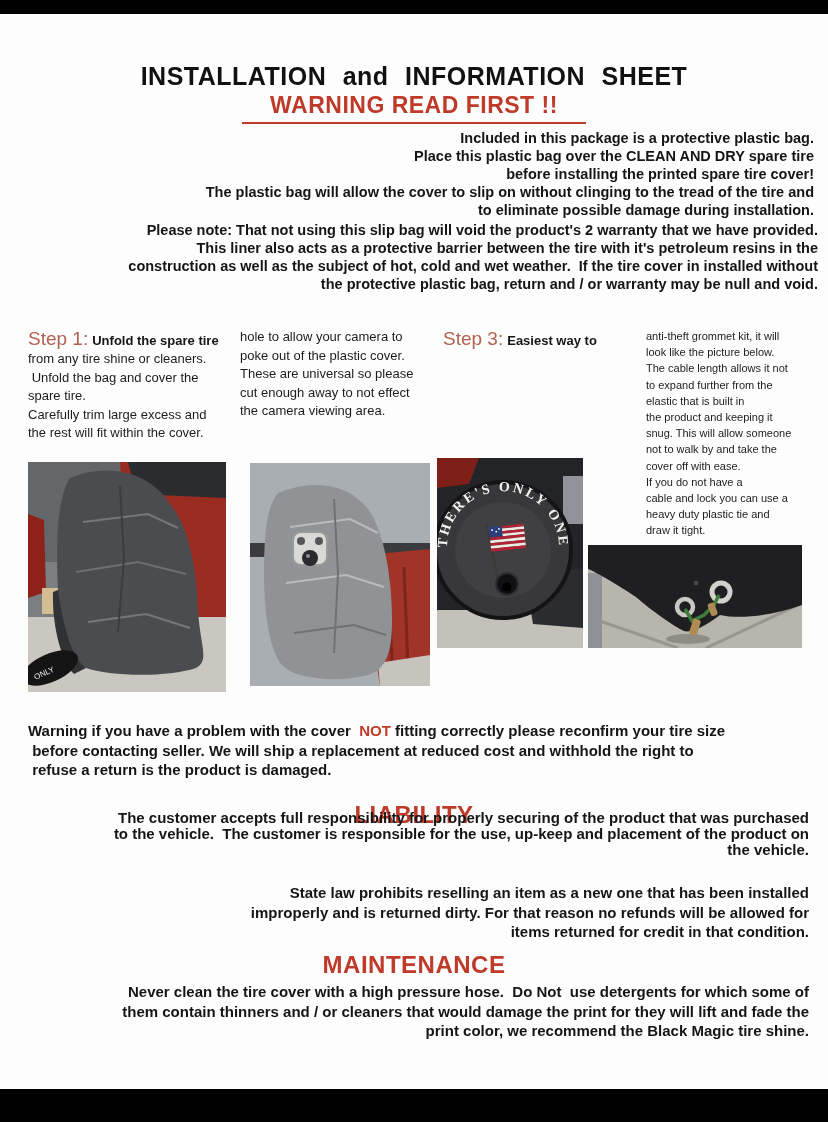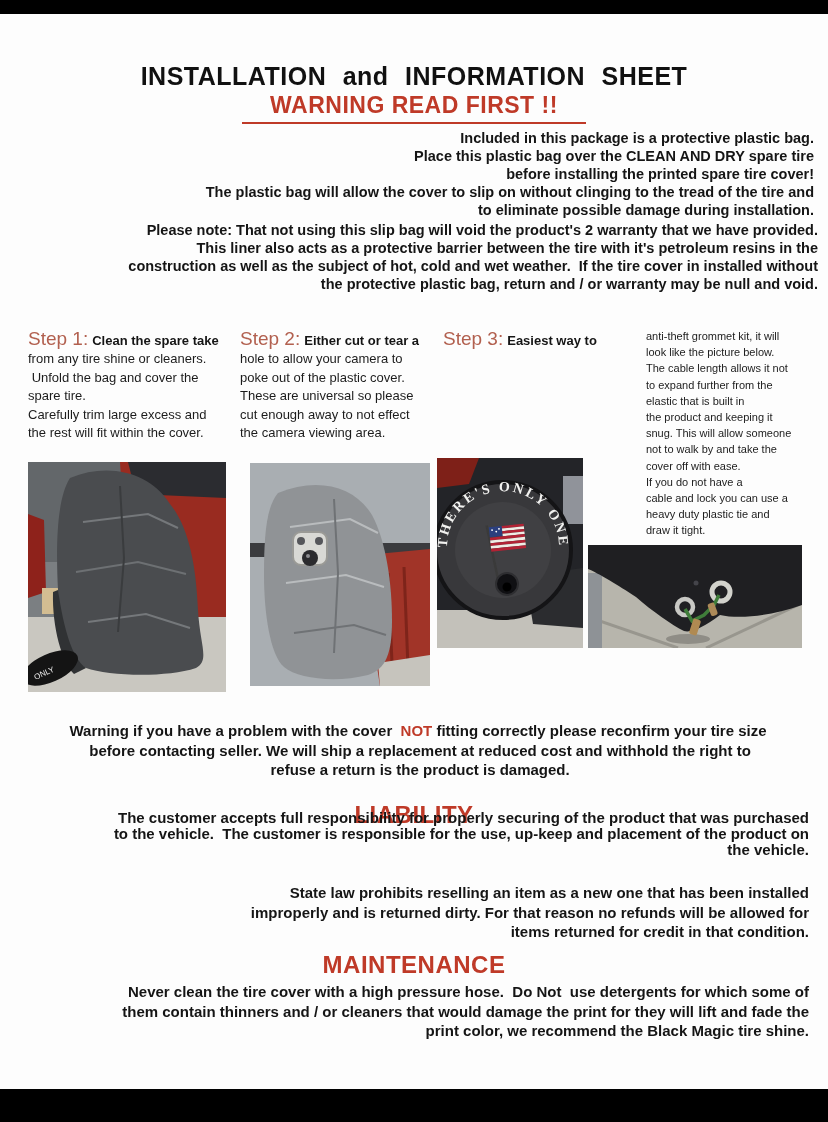--- a/index.html
+++ b/index.html
@@ -14,21 +14,21 @@
   .sheet-title{
     top:62px;left:0;width:828px;text-align:center;
     font-size:25px;font-weight:bold;letter-spacing:.5px;word-spacing:9px;color:#111;
   }
   .warn-wrap{top:92px;left:0;width:828px;text-align:center;}
   .warn-heading{
     display:inline-block;color:#bf3a28;font-size:23px;font-weight:bold;
     letter-spacing:.5px;border-bottom:2px solid #bf3a28;padding:0 28px 3px 28px;
   }
   .para{
-    white-space:pre-wrap;font-weight:bold;line-height:18px;font-size:14.5px;text-align:center;
+    white-space:pre-wrap;font-weight:bold;line-height:18px;font-size:14.5px;
   }
   .center{text-align:right;}
   .intro{top:129px;left:14px;width:800px;}
   .note{top:221px;left:10px;width:808px;}
   .step-col{top:328px;}
   .step-label{font-size:19px;font-weight:400;color:#b2604f;margin-right:4px;}
   .step-lead{font-size:13px;font-weight:bold;color:#151515;}
   .step-rest{white-space:pre-wrap;font-size:13px;line-height:18.6px;color:#1c1c1c;}
   .col4 .step-rest{font-size:11px;line-height:16.2px;}
   .col4 .step-lead{font-size:12.5px;}
@@ -61,29 +61,28 @@
 before installing the printed spare tire cover!
 The plastic bag will allow the cover to slip on without clinging to the tread of the tire and
 to eliminate possible damage during installation.</div>
 
 <div class="abs para center note">Please note: That not using this slip bag will void the product's 2 warranty that we have provided.
 This liner also acts as a protective barrier between the tire with it's petroleum resins in the
 construction as well as the subject of hot, cold and wet weather.  If the tire cover in installed without
 the protective plastic bag, return and / or warranty may be null and void.</div>
 
 <div class="abs step-col" style="left:28px;width:205px;">
-  <div><span class="step-label">Step 1:</span><span class="step-lead">Clean the spare take</span></div>
+  <div><span class="step-label">Step 1:</span><span class="step-lead">Unfold the spare tire</span></div>
   <div class="step-rest">from any tire shine or cleaners.
  Unfold the bag and cover the
 spare tire.
 Carefully trim large excess and
 the rest will fit within the cover.</div>
 </div>
 <div class="abs step-col" style="left:240px;width:200px;">
-  <div><span class="step-label">Step 2:</span><span class="step-lead">Either cut or tear a</span></div>
   <div class="step-rest">hole to allow your camera to
 poke out of the plastic cover.
 These are universal so please
 cut enough away to not effect
 the camera viewing area.</div>
 </div>
 <div class="abs step-col" style="left:443px;width:200px;">
   <div><span class="step-label">Step 3:</span><span class="step-lead">Easiest way to</span></div>
 </div>
 <div class="abs step-col col4" style="left:646px;width:180px;">

